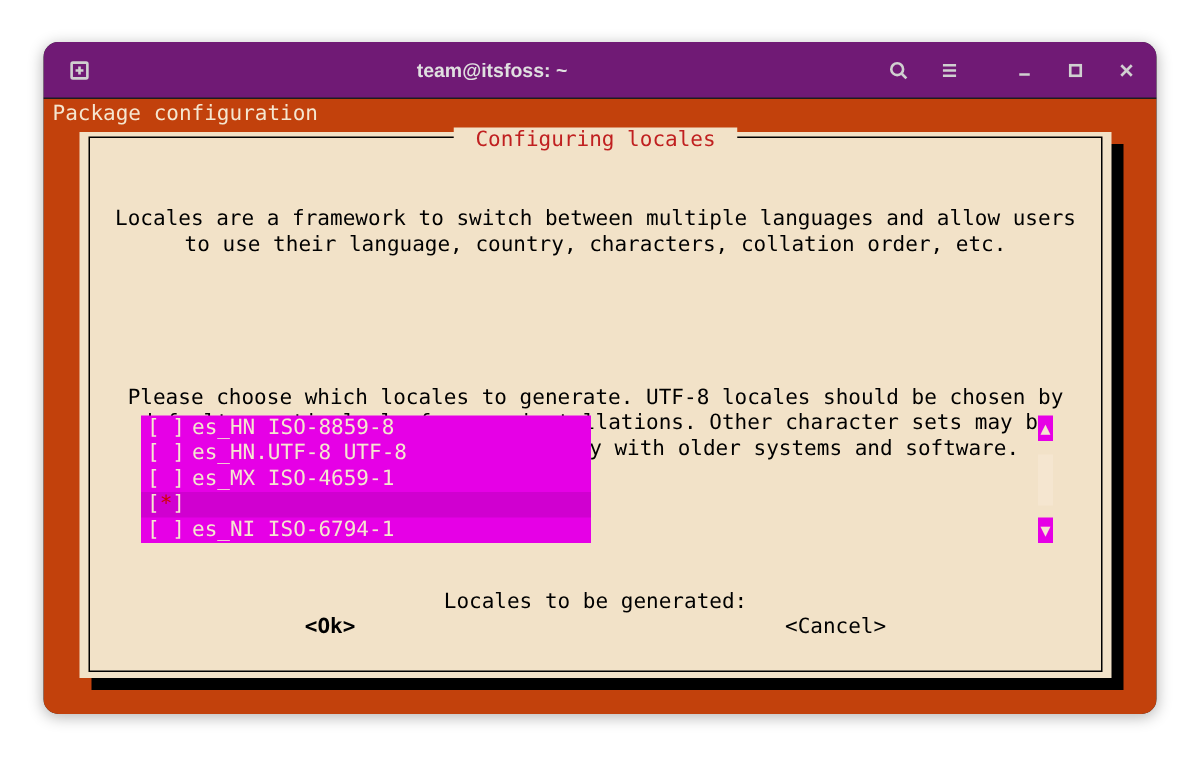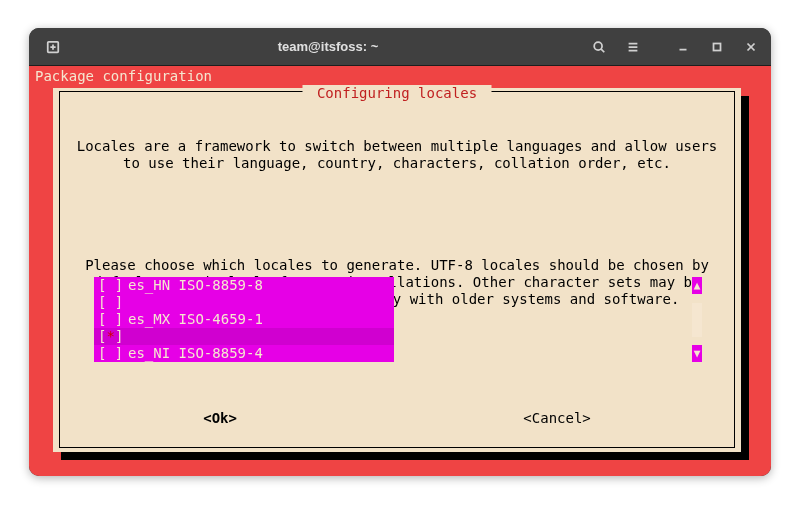--- a/index.html
+++ b/index.html
@@ -12,42 +12,42 @@
     background: #2b2b2b;
     border-radius: 10px;
     box-shadow: 0 2px 10px rgba(0,0,0,0.3);
     overflow: hidden;
     display: flex;
     flex-direction: column;
   }
 
   .titlebar {
     height: 38px;
-    background: #404040;
+    background: #701a75;
     display: flex;
     align-items: center;
     color: #e0e0e0;
     font-size: 13px;
     padding: 0 6px;
     border-bottom: 1px solid #1e1e1e;
   }
   .titlebar .left { width: 36px; display:flex; justify-content:center; }
   .titlebar .center { flex: 1; text-align: center; font-weight: 600; }
   .titlebar .right { display: flex; gap: 6px; align-items: center; }
   .tb-btn {
     width: 28px; height: 28px;
     display: flex; align-items: center; justify-content: center;
     color: #e0e0e0; border-radius: 4px;
   }
   .tb-btn svg { width: 14px; height: 14px; fill: none; stroke: #d0d0d0; stroke-width: 2; }
   .tb-sep { width: 10px; }
 
   .term {
     flex: 1;
-    background: #ef4444; 
+    background: #c2410c; 
     position: relative;
     font-family: "DejaVu Sans Mono","Liberation Mono",monospace;
     font-size: 14px;
     line-height: 17px;
   }
 
   .pkg-label {
     position: absolute;
     top: 2px; left: 6px;
     color: #f5e6d0;
@@ -201,40 +201,42 @@
 
     <div class="dialog">
       <div class="dlg-border">
         <div class="dlg-title"> Configuring locales </div>
 
         <div class="dlg-body">
           <p>Locales are a framework to switch between multiple languages and allow users to use their language, country, characters, collation order, etc.</p>
           <p>&nbsp;</p>
           <p>Please choose which locales to generate. UTF-8 locales should be chosen by default, particularly for new installations. Other character sets may be useful for backwards compatibility with older systems and software.</p>
           <p>&nbsp;</p>
+          <p>Locales to be generated:</p>
         </div>
 
         <div class="listbox">
           <div class="listrow">
             <span class="cb">[ ]</span>
             <span class="lbl">es_HN ISO-8859-8</span>
           </div>
           <div class="listrow">
             <span class="cb">[ ]</span>
+            <span class="lbl">es_HN.UTF-8 UTF-8</span>
           </div>
           <div class="listrow">
             <span class="cb">[ ]</span>
             <span class="lbl">es_MX ISO-4659-1</span>
           </div>
           <div class="listrow selected">
             <span class="cb">[<span class="star">*</span>]</span>
           </div>
           <div class="listrow">
             <span class="cb">[ ]</span>
-            <span class="lbl">es_NI ISO-8859-4</span>
+            <span class="lbl">es_NI ISO-6794-1</span>
           </div>
         </div>
 
         <div class="scroll-ind">
           <div class="arrow">▲</div>
           <div class="thumb"></div>
           <div class="arrow">▼</div>
         </div>
 
         <div class="dlg-buttons">

